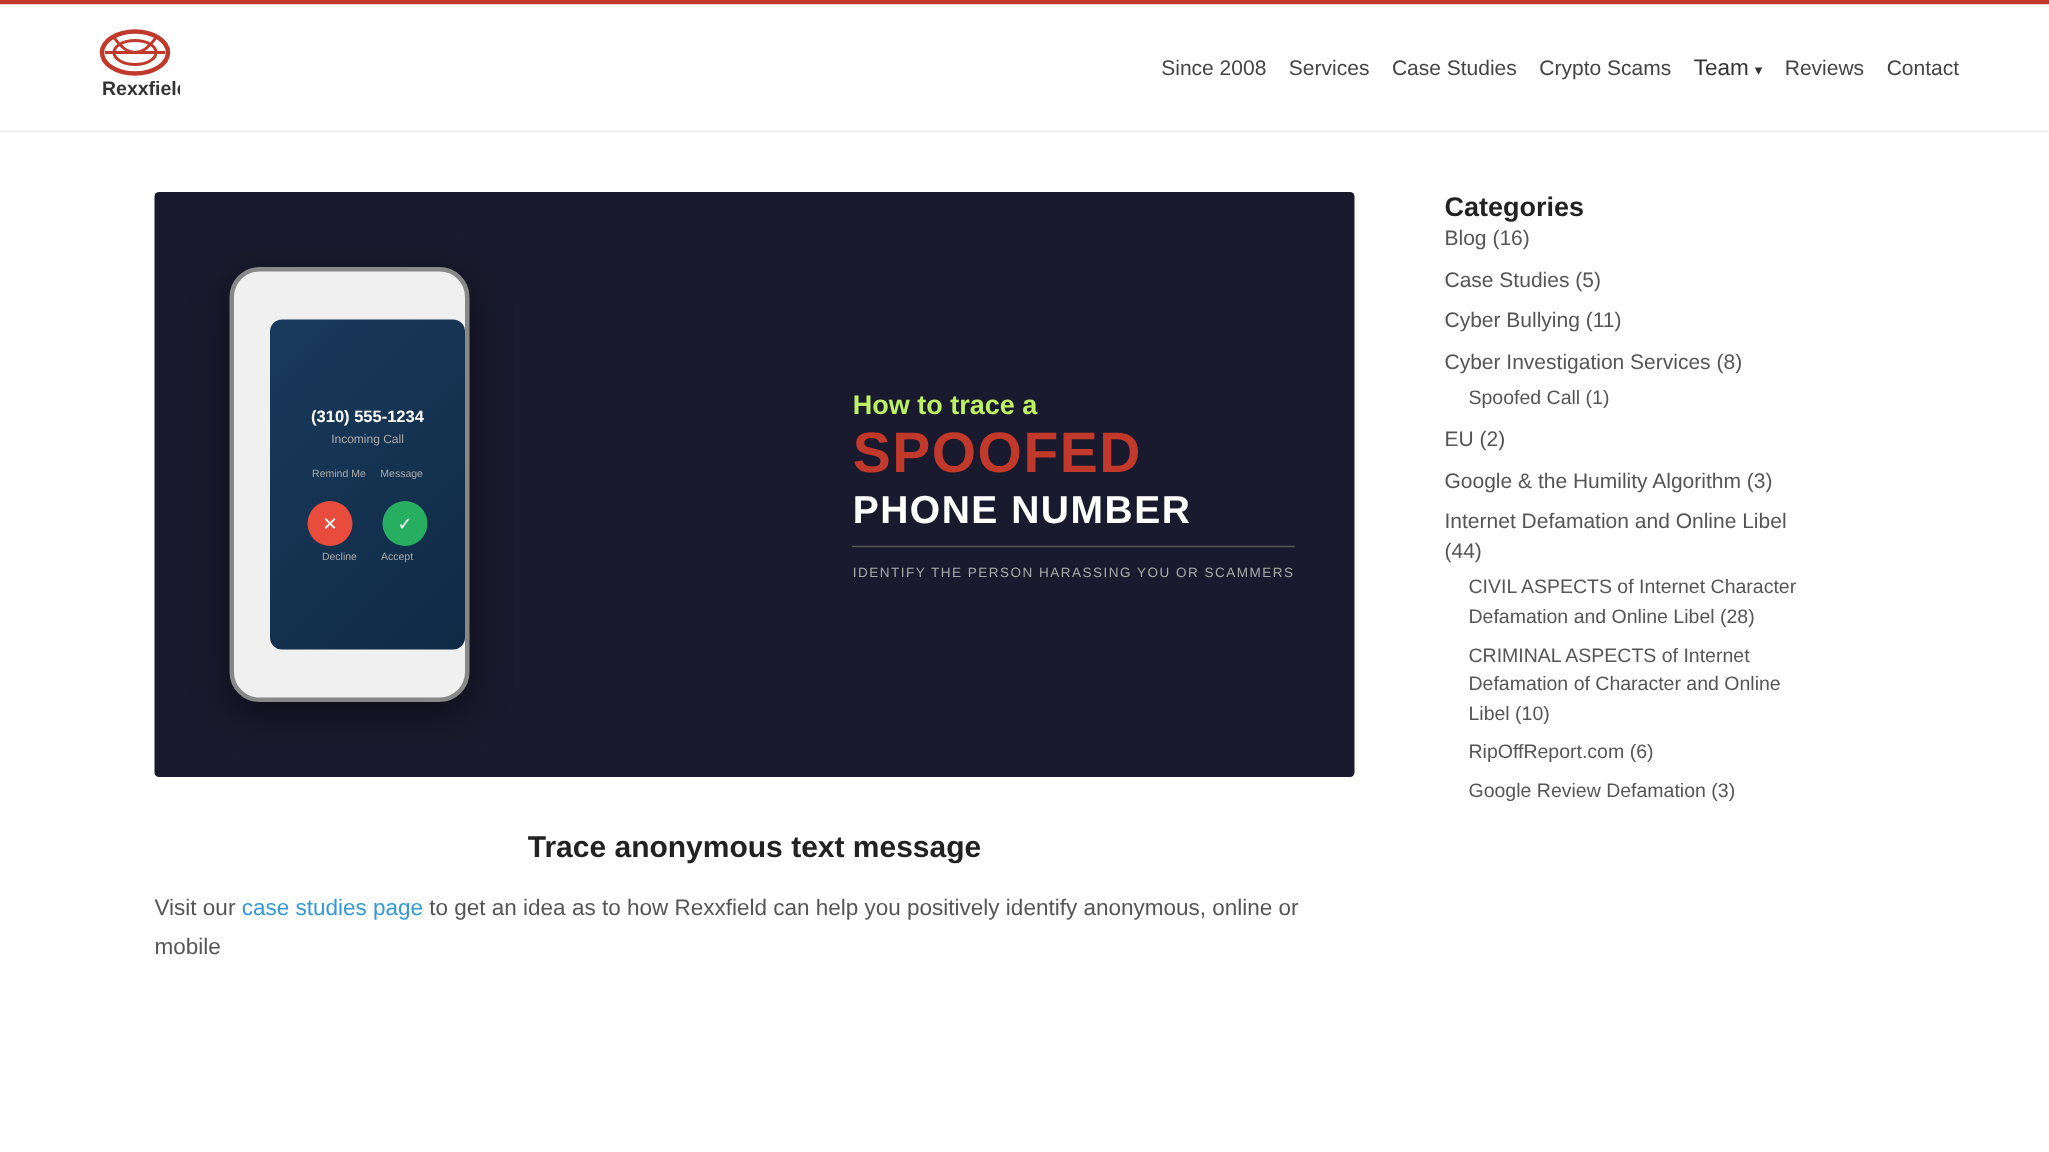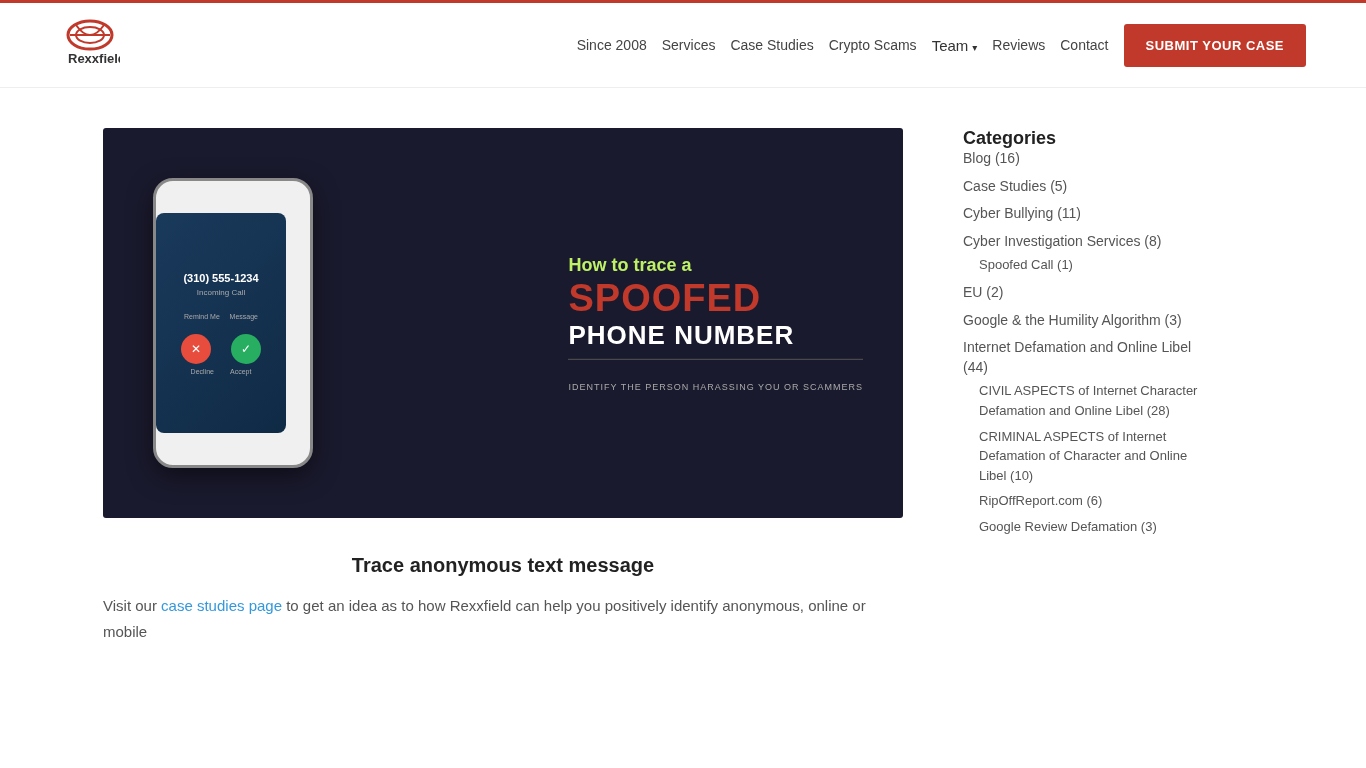--- a/index.html
+++ b/index.html
@@ -98,21 +98,21 @@
       height: 290px;
       background: #f0f0f0;
       border-radius: 20px;
       border: 3px solid #888;
       position: absolute;
       left: 50px;
       top: 50%;
       transform: translateY(-50%);
       display: flex;
       flex-direction: column;
-      align-items: flex-start;
+      align-items: flex-end;
       justify-content: center;
       box-shadow: 0 8px 25px rgba(0,0,0,0.5);
     }
     .phone-screen {
       width: 130px;
       height: 220px;
       background: linear-gradient(135deg, #1a3a5c 0%, #0f2a45 100%);
       border-radius: 8px;
       display: flex;
       flex-direction: column;
@@ -174,21 +174,21 @@
       font-size: 26px;
       font-weight: 800;
       letter-spacing: 1px;
     }
     .image-subtitle {
       color: #aaa;
       font-size: 9px;
       letter-spacing: 1px;
       margin-top: 8px;
       border-top: 1px solid #555;
-      padding-top: 22px;
+      padding-top: 12px;
     }
 
     .section-title {
       font-size: 20px;
       font-weight: 700;
       color: #222;
       margin-bottom: 16px;
       text-align: center;
     }
     .post-body {
@@ -269,21 +269,20 @@
     <a href="#">Since 2008</a>
     <a href="#">Services</a>
     <a href="#">Case Studies</a>
     <a href="#">Crypto Scams</a>
     <span class="team-nav">
       <span>Team</span>
       <span class="chevron-down"></span>
     </span>
     <a href="#">Reviews</a>
     <a href="#">Contact</a>
-    <button class="submit-btn">SUBMIT YOUR CASE</button>
   </nav>
 </header>
 
 <div class="page-container">
   <main class="main-content">
 
     <div class="featured-image">
 
       <div class="phone-mockup">
         <div class="phone-screen">

